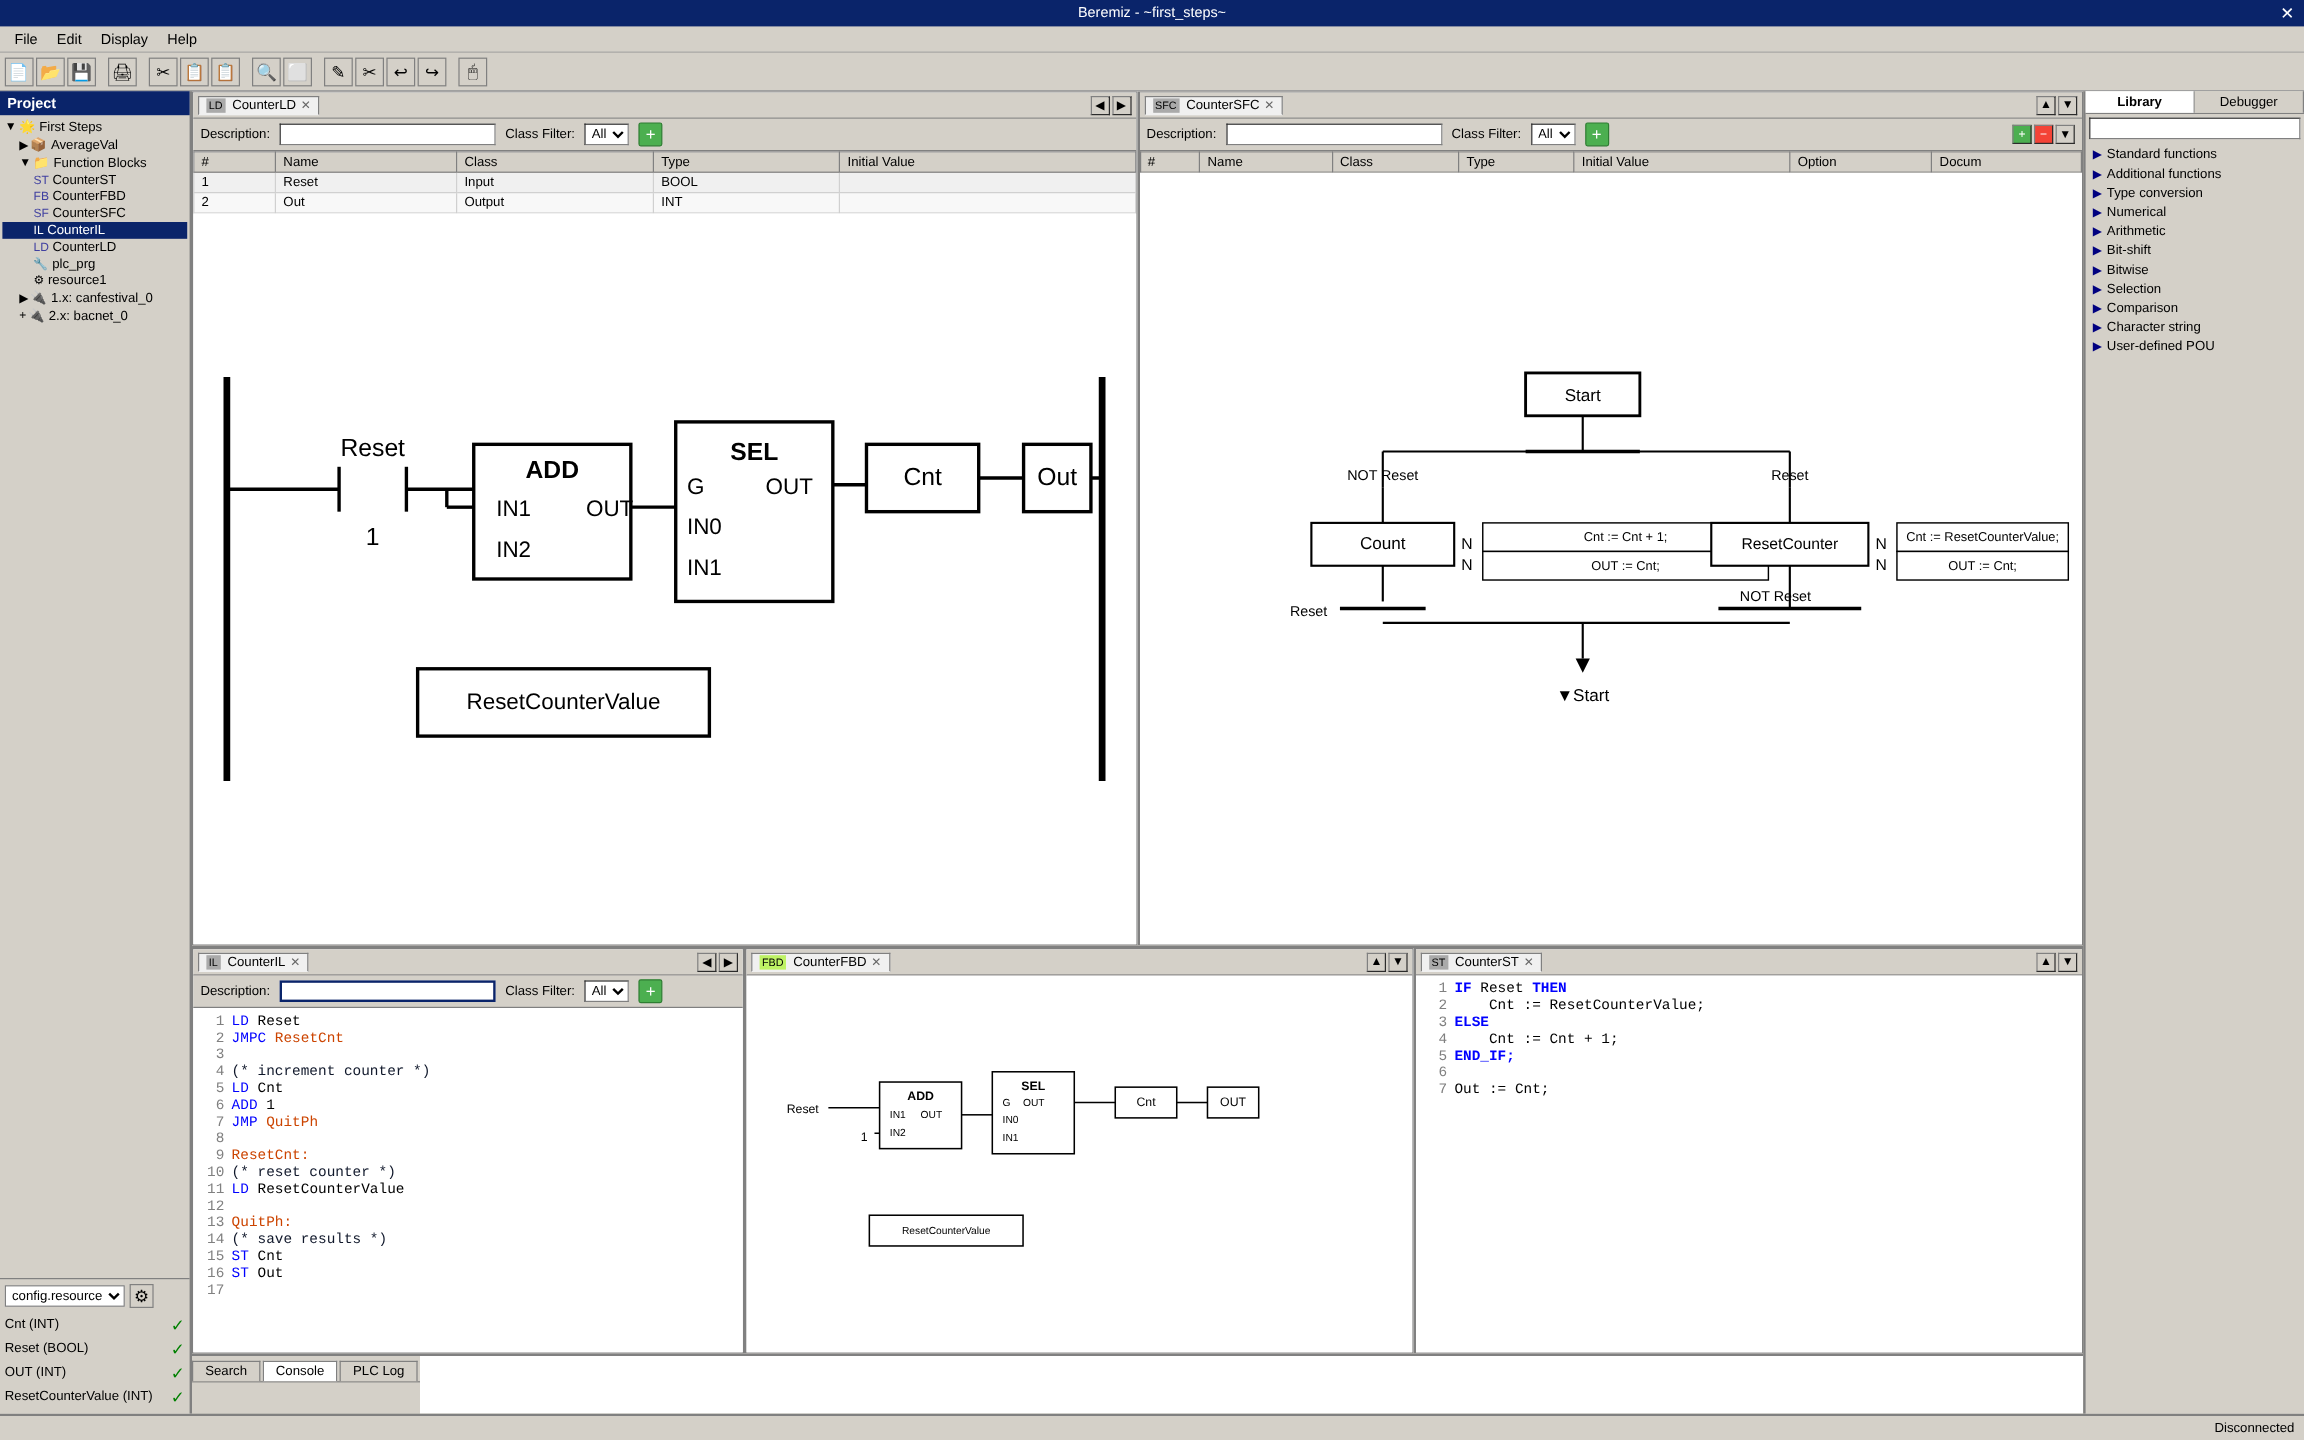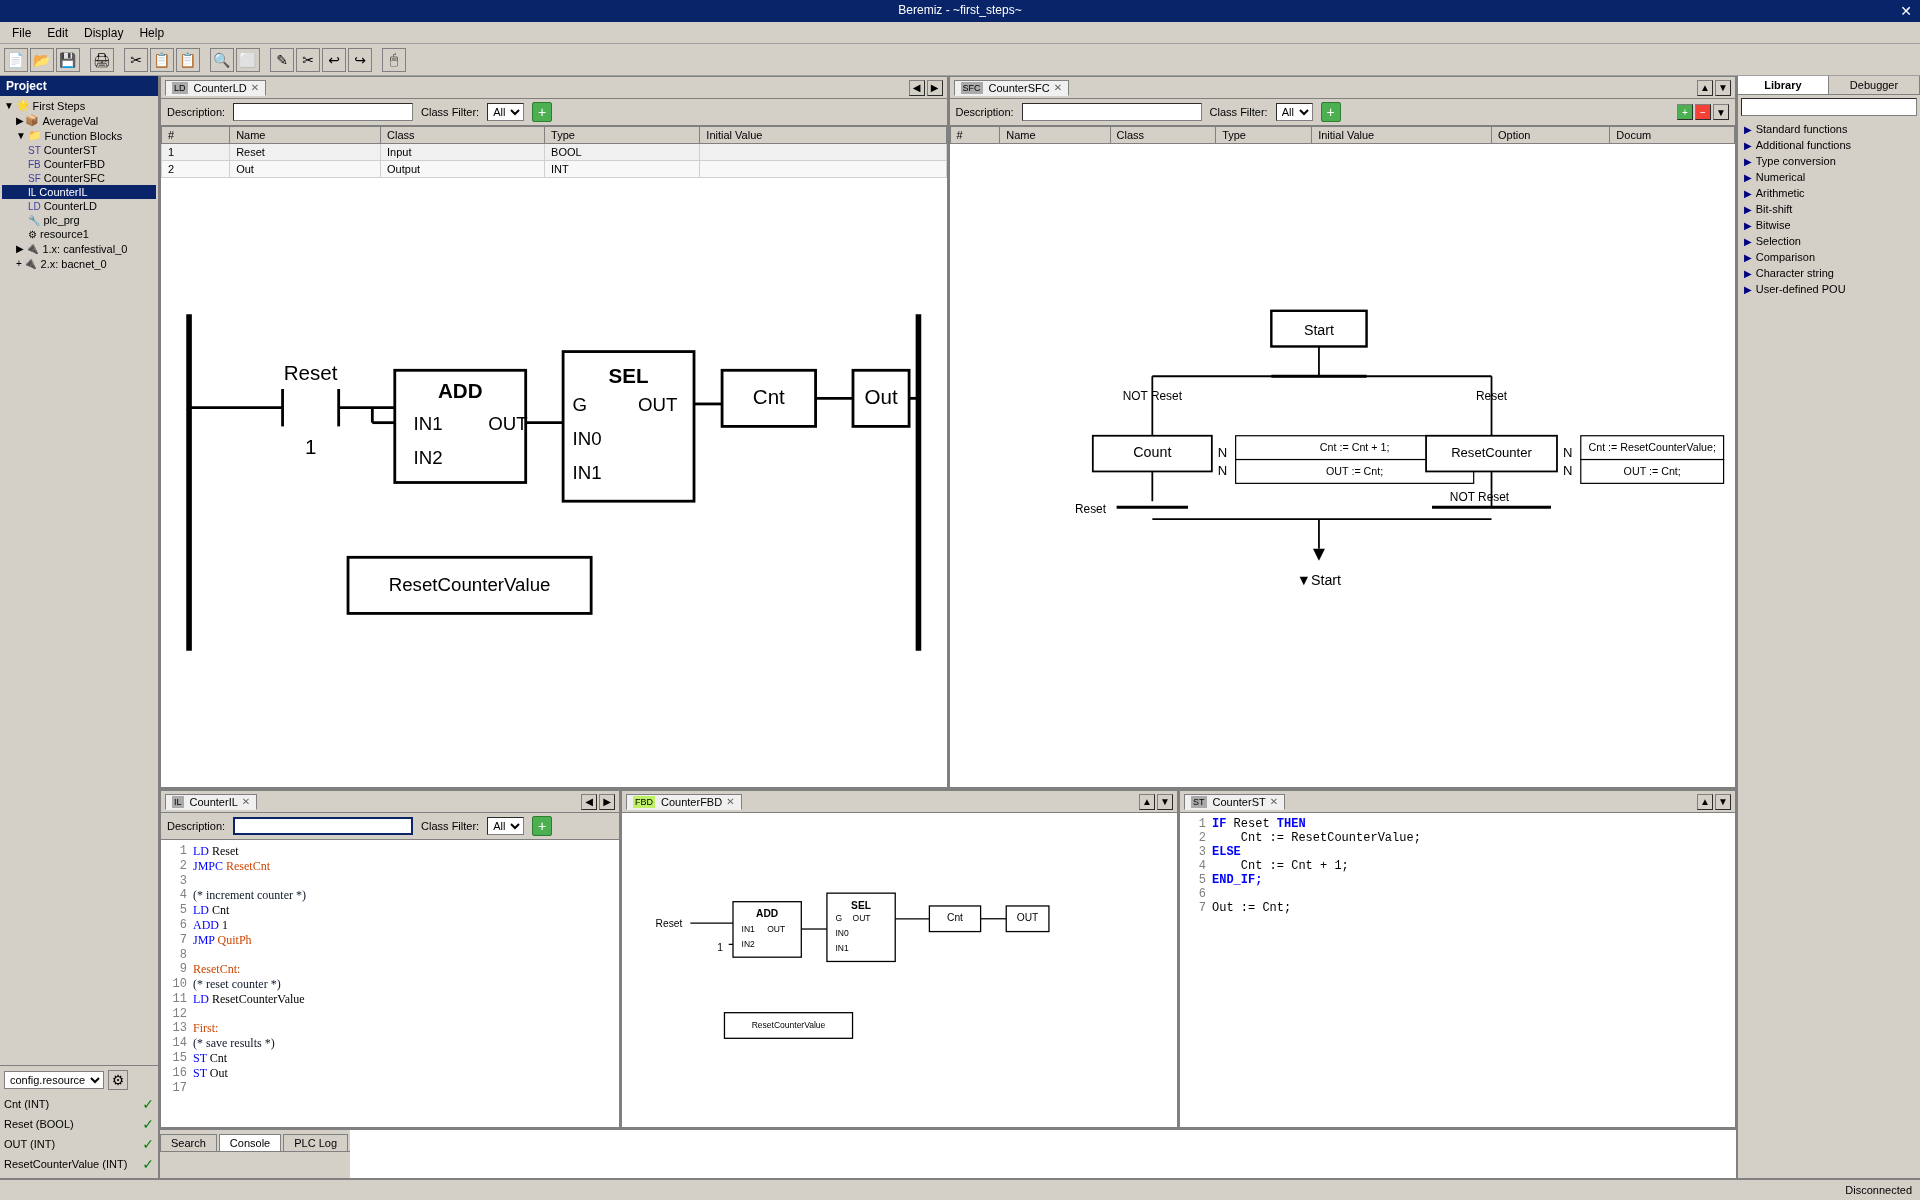--- a/index.html
+++ b/index.html
@@ -60,21 +60,21 @@
     
     .desc-bar { display: flex; align-items: center; gap: 8px; padding: 3px 6px; background: #d4d0c8; border-bottom: 1px solid #808080; font-size: 11px; }
     .desc-input { flex: 1; height: 18px; border: 1px inset #808080; background: #fff; padding: 1px 4px; font-size: 11px; max-width: 180px; }
     .class-filter-select { height: 18px; border: 1px inset #808080; background: #fff; padding: 1px; font-size: 11px; }
     .add-btn { width: 20px; height: 20px; background: #4caf50; border: 1px solid #2e7d32; color: #fff; cursor: pointer; font-size: 14px; display: flex; align-items: center; justify-content: center; border-radius: 2px; }
     
     
     .il-editor { background: #fff; font-family: 'Courier New', monospace; font-size: 12px; padding: 4px; overflow-y: auto; height: 100%; }
     .il-line { display: flex; }
     .il-linenum { width: 28px; color: #808080; text-align: right; padding-right: 6px; user-select: none; }
-    .il-code { flex: 1; font-family: Liberation Serif, serif; }
+    .il-code { flex: 1; }
     .il-keyword { color: #0000ff; }
     .il-label { color: #cc4400; }
     .il-comment { color: #0f172a; }
     .il-var { color: #cc4400; }
     
     
     .st-editor { background: #fff; font-family: 'Courier New', monospace; font-size: 12px; padding: 4px; overflow-y: auto; height: 100%; }
     .st-line { display: flex; }
     .st-linenum { width: 28px; color: #808080; text-align: right; padding-right: 6px; }
     .st-code { flex: 1; }
@@ -528,21 +528,21 @@
             <div class="il-line">
               <span class="il-linenum">11</span>
               <span class="il-code"><span class="il-keyword">LD</span> ResetCounterValue</span>
             </div>
             <div class="il-line">
               <span class="il-linenum">12</span>
               <span class="il-code"></span>
             </div>
             <div class="il-line">
               <span class="il-linenum">13</span>
-              <span class="il-code"><span class="il-label">First:</span></span>
+              <span class="il-code"><span class="il-label">QuitPh:</span></span>
             </div>
             <div class="il-line">
               <span class="il-linenum">14</span>
               <span class="il-code"><span class="il-comment">(* save results *)</span></span>
             </div>
             <div class="il-line">
               <span class="il-linenum">15</span>
               <span class="il-code"><span class="il-keyword">ST</span> Cnt</span>
             </div>
             <div class="il-line">

